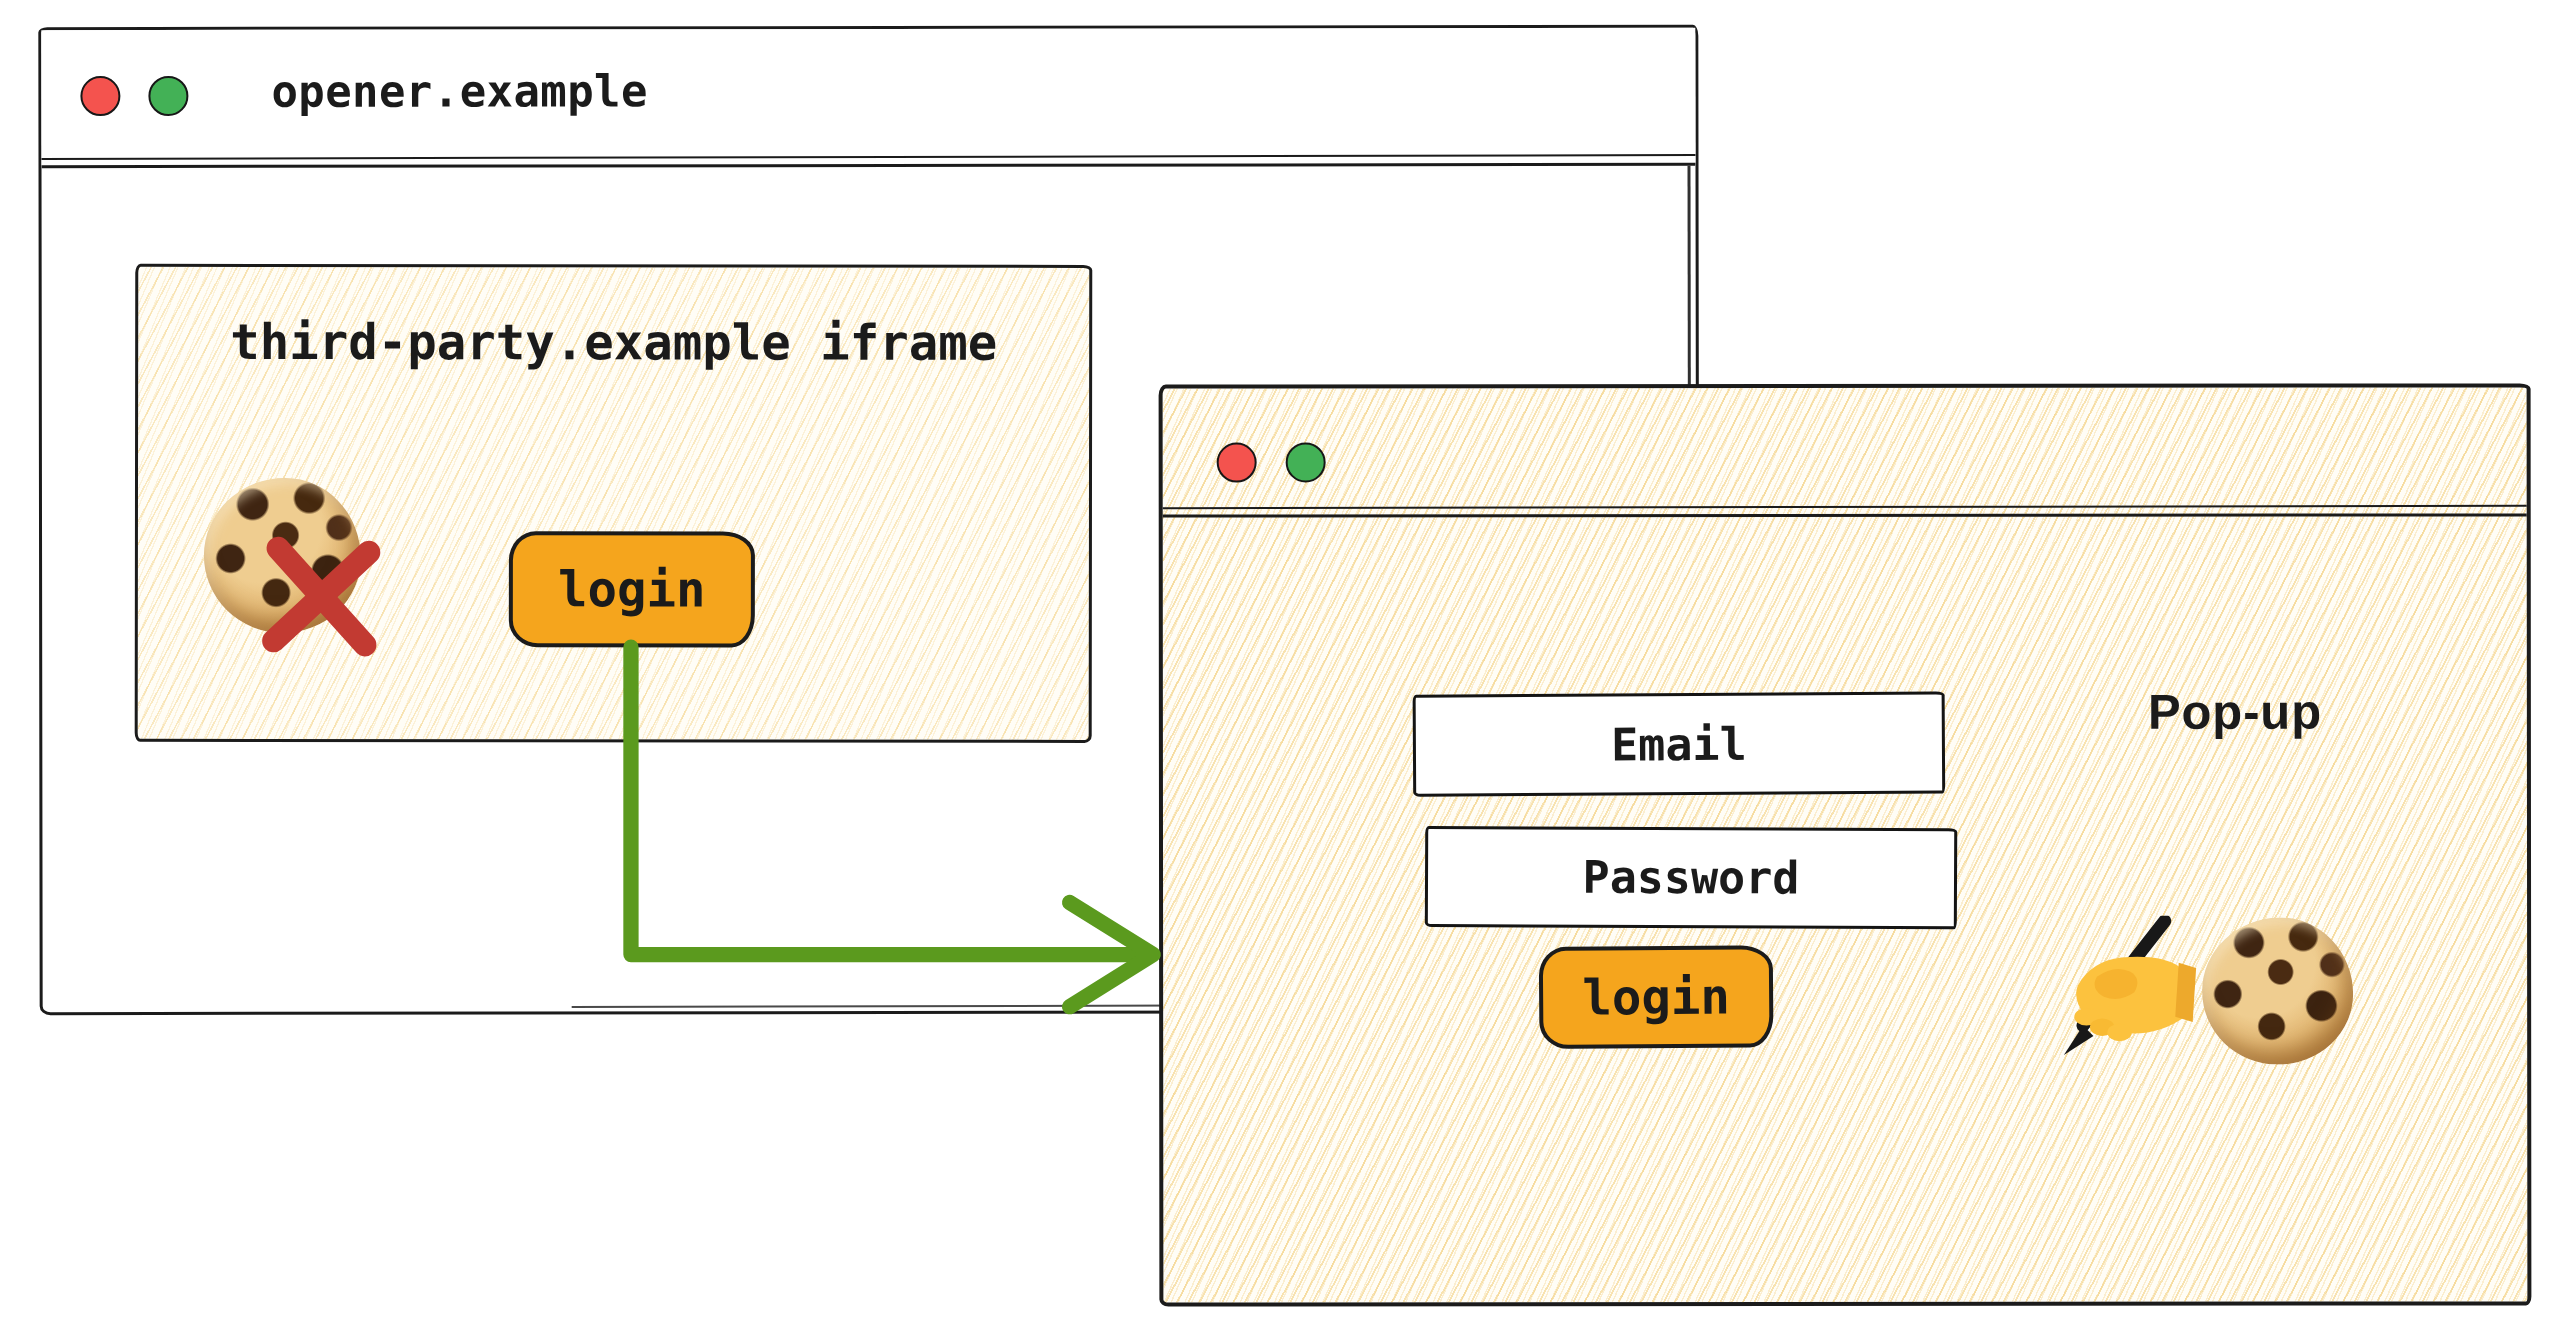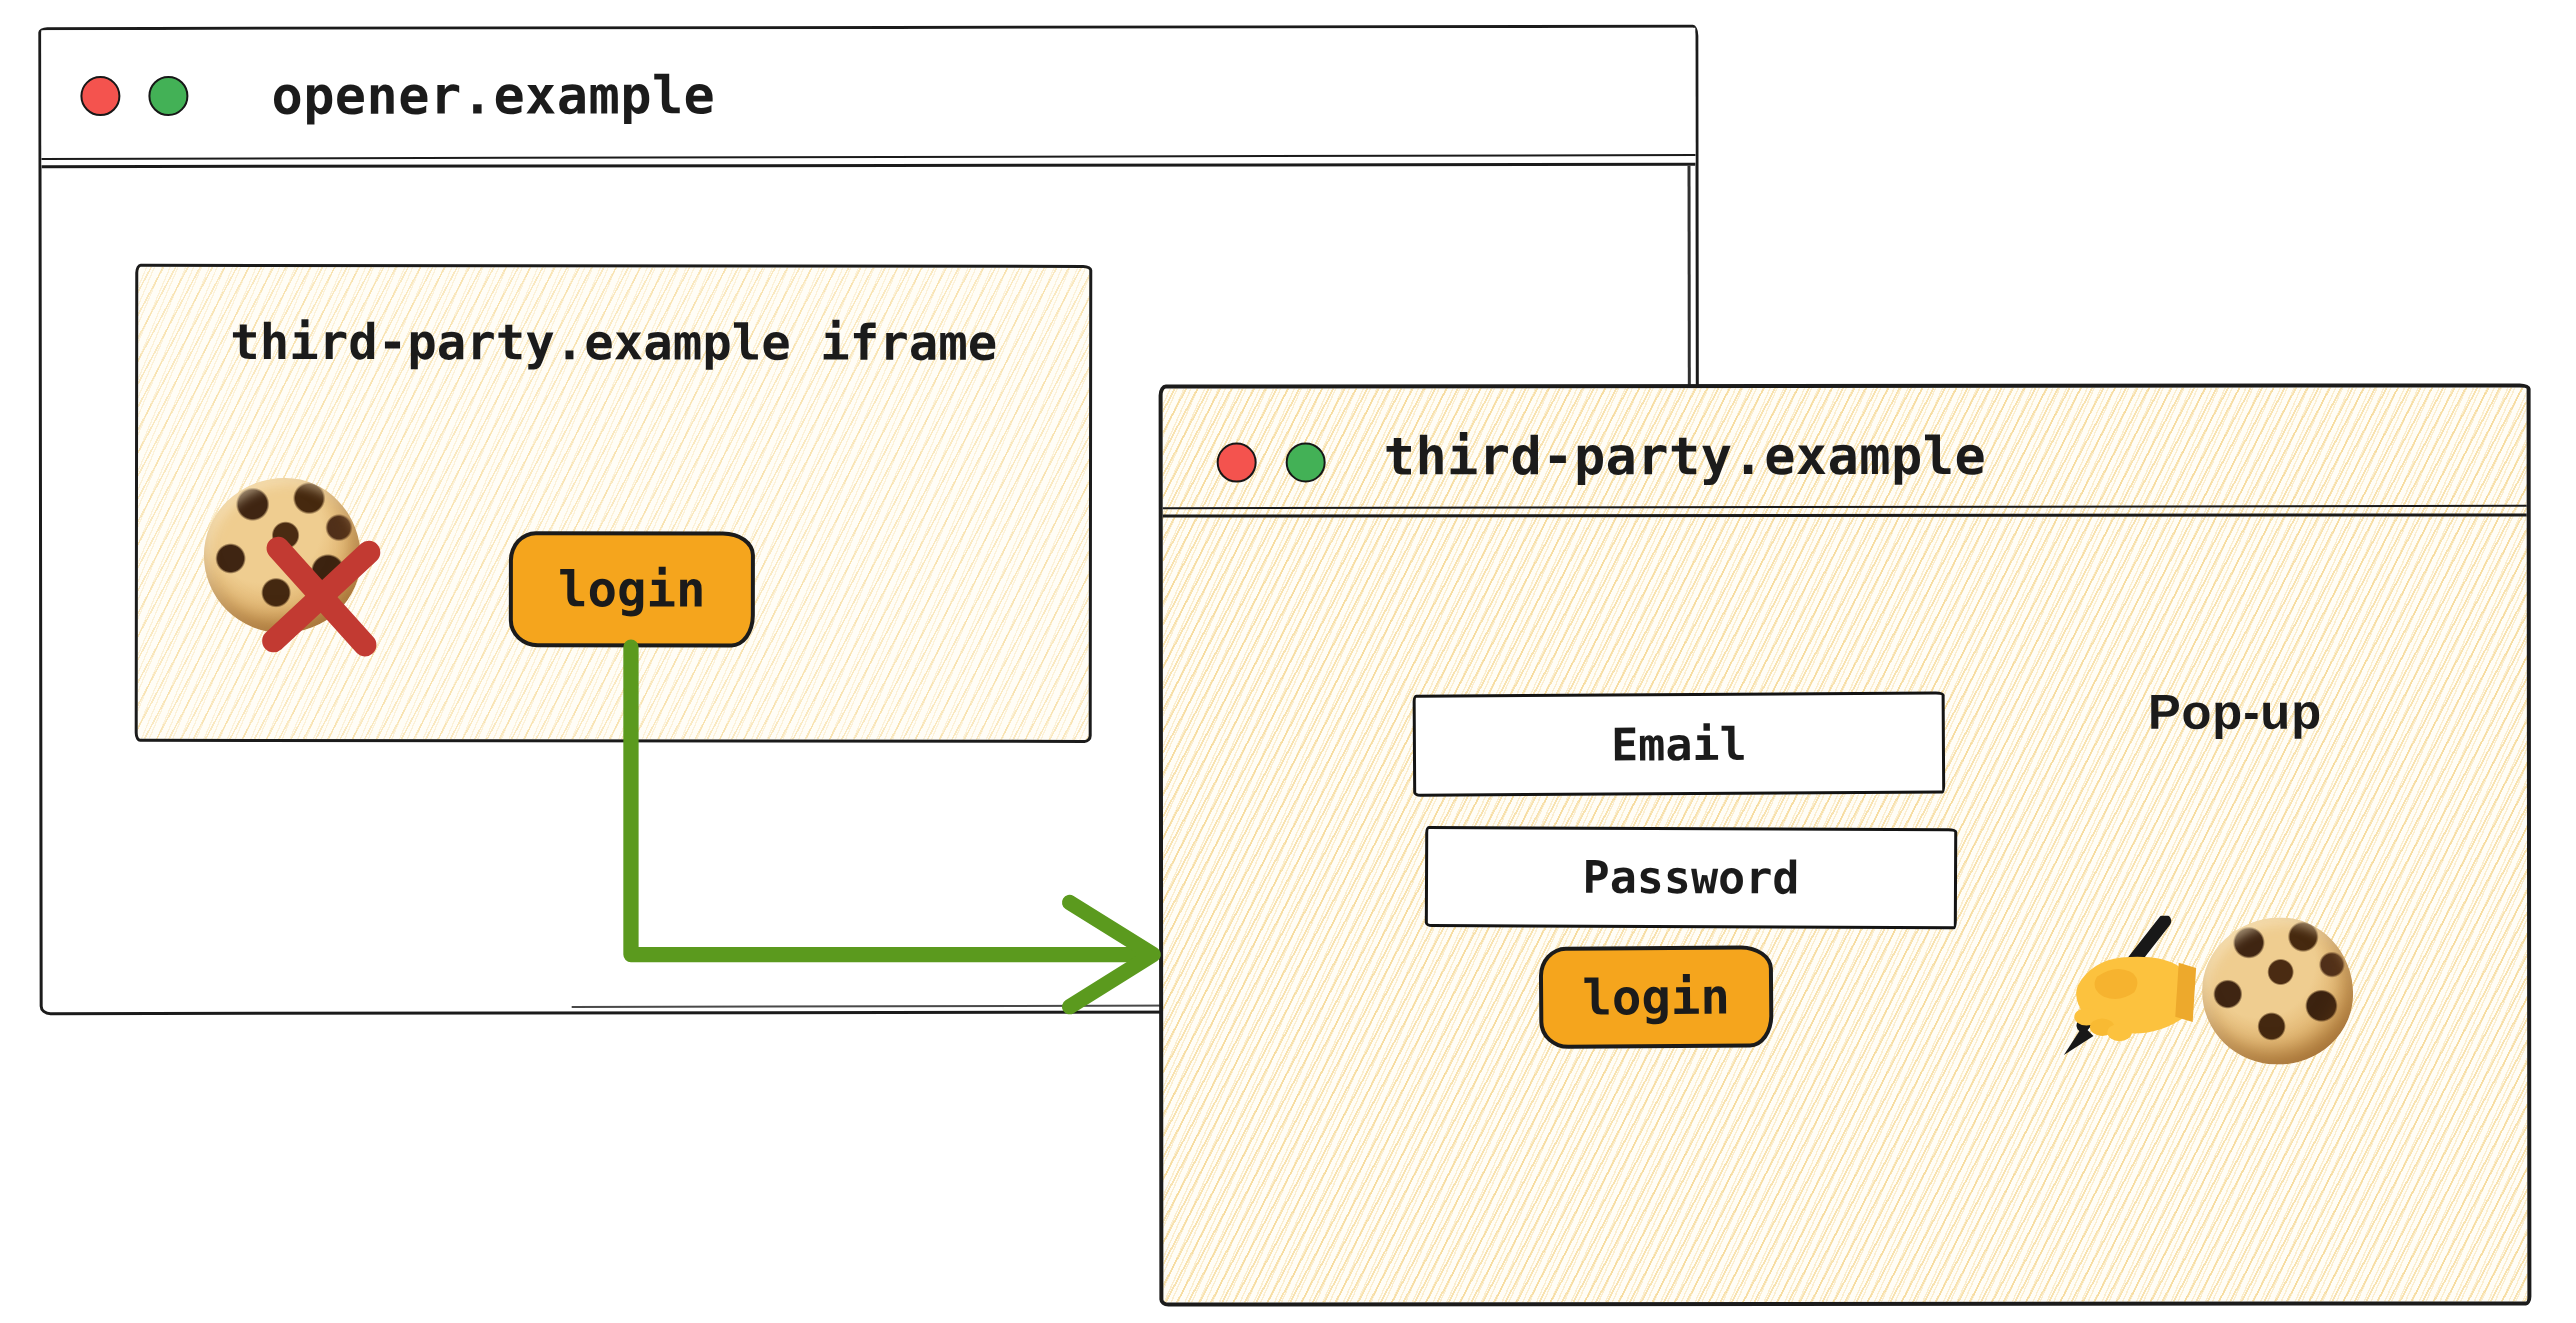--- a/index.html
+++ b/index.html
@@ -33,21 +33,21 @@
   .popup .titlebar{height:129px;background:transparent;}
 
   .traffic{position:absolute;width:40px;height:40px;border:2.7px solid #171717;border-radius:50%;box-sizing:border-box;}
   .traffic.red{background:var(--traffic-red);}
   .traffic.green{background:var(--traffic-green);}
   .opener .traffic.red{left:39px;top:46px;}
   .opener .traffic.green{left:107px;top:46px;}
   .popup .traffic.red{left:54px;top:54px;}
   .popup .traffic.green{left:123px;top:54px;}
 
-  .window-title{position:absolute;font-weight:700;font-size:52px;letter-spacing:0.4px;white-space:nowrap;}
+  .window-title{position:absolute;font-weight:700;font-size:44px;letter-spacing:0.4px;white-space:nowrap;}
   .opener .window-title{left:230px;top:36px;}
   .popup .window-title{left:221px;top:38px;}
 
   
   .hatched{
     background-color:var(--paper);
     background-image:
       repeating-linear-gradient(118deg, rgba(242,205,120,.55) 0 1.8px, rgba(0,0,0,0) 1.8px 10px),
       repeating-linear-gradient(114deg, rgba(245,215,150,.40) 0 1.4px, rgba(0,0,0,0) 1.4px 6.3px);
   }
@@ -133,21 +133,20 @@
 
   <svg class="flow-arrow" viewBox="0 0 2866 1473" xmlns="http://www.w3.org/2000/svg">
     <polyline points="702,720 702,1062 1281,1062" fill="none" stroke="#5b9a1e" stroke-width="17" stroke-linecap="round" stroke-linejoin="round"></polyline>
     <polyline points="1190,1004 1283,1062 1190,1120" fill="none" stroke="#5b9a1e" stroke-width="17" stroke-linecap="round" stroke-linejoin="round"></polyline>
   </svg>
 
   <section class="window popup hatched">
     <div class="titlebar">
       <span class="traffic red"></span>
       <span class="traffic green"></span>
-      <span class="window-title">third-party.example</span>
     </div>
 
     <div class="popup-body">
       <div class="popup-label">Pop-up</div>
 
       <div class="field email">Email</div>
       <div class="field password">Password</div>
 
       <button class="login-btn">login</button>
 

